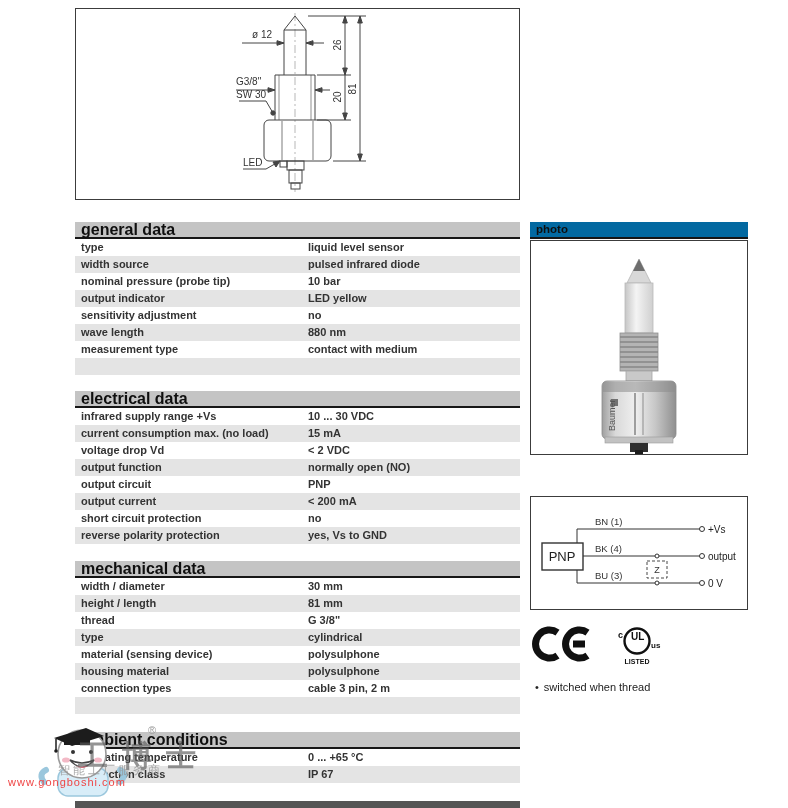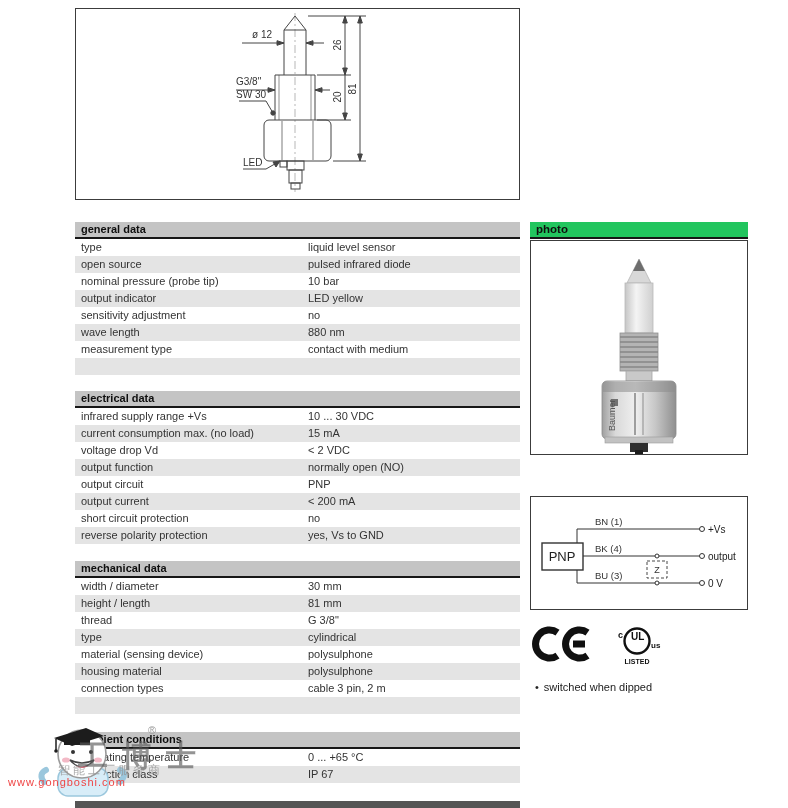--- a/index.html
+++ b/index.html
@@ -6,29 +6,29 @@
   .page{position:relative;width:788px;height:808px;background:#fff;
         font-family:"Liberation Sans",sans-serif;overflow:hidden;border-radius:32px;}
 
   
   .draw-box{position:absolute;left:75px;top:8px;width:443px;height:190px;
             border:1px solid #3c3c3c;background:#fff;}
 
   
   .sec{position:absolute;left:75px;width:445px;}
   .sec-h{height:17px;background:#c4c4c4;border-bottom:2px solid #161616;
-         box-sizing:border-box;font-weight:bold;font-size:11px;line-height:15px;
+         box-sizing:border-box;font-weight:bold;font-size:16px;line-height:15px;
          padding-left:6px;color:#0f0f0f;}
-  .row{position:relative;height:17px;font-size:11px;line-height:17px;color:#333;}
+  .row{position:relative;height:17px;font-size:11px;line-height:17px;color:#333;font-weight:bold;}
   .row.g{background:#e4e4e4;}
   .row .lbl{position:absolute;left:6px;white-space:nowrap;}
   .row .val{position:absolute;left:233px;white-space:nowrap;text-align:right;}
 
   
-  .rsec-h{position:absolute;left:530px;width:218px;height:17px;background:#22c55e;
+  .rsec-h{position:absolute;left:530px;width:218px;height:17px;background:#0369a1;
           border-bottom:2px solid #161616;box-sizing:border-box;font-weight:bold;
           font-size:11.5px;line-height:15px;padding-left:6px;color:#0f0f0f;}
   .photo-box{position:absolute;left:530px;top:240px;width:216px;height:213px;
              border:1px solid #3c3c3c;background:#fff;}
   .conn-box{position:absolute;left:530px;top:496px;width:216px;height:112px;
             border:1px solid #3c3c3c;background:#fff;}
 
   .marks{position:absolute;left:532px;top:626px;width:216px;height:48px;}
   .note{position:absolute;left:535px;top:681px;font-size:11px;color:#222;}
   .note .b{margin-right:5px;}
@@ -123,21 +123,21 @@
     </svg>
   </div>
 
   <div class="sec" style="top:222px">
     <div class="sec-h">general data</div>
     <div class="row">
         <span class="lbl">type</span>
         <span class="val">liquid level sensor</span>
       </div>
     <div class="row g">
-        <span class="lbl">open source</span>
+        <span class="lbl">width source</span>
         <span class="val">pulsed infrared diode</span>
       </div>
     <div class="row">
         <span class="lbl">nominal pressure (probe tip)</span>
         <span class="val">10 bar</span>
       </div>
     <div class="row g">
         <span class="lbl">output indicator</span>
         <span class="val">LED yellow</span>
       </div>
@@ -331,21 +331,21 @@
       <g>
         <circle cx="105" cy="15" r="12.5" stroke="#101010" stroke-width="2.4" fill="none"></circle>
         <text x="99" y="14" font-size="10" font-weight="bold" fill="#101010">UL</text>
         <text x="86" y="12" font-size="9" font-weight="bold" fill="#101010">c</text>
         <text x="119" y="22" font-size="8" font-weight="bold" fill="#101010">us</text>
         <text x="105" y="38" font-size="7" font-weight="bold" text-anchor="middle" fill="#101010">LISTED</text>
       </g>
     </svg>
   </div>
 
-  <div class="note"><span class="b">•</span><span>switched when dipped</span></div>
+  <div class="note"><span class="b">•</span><span>switched when thread</span></div>
 
   <div class="wm">
     <svg width="135" height="75" viewBox="0 0 135 75" style="position:absolute;left:24px;top:24px">
 
       <path d="M20 58 Q14 50 22 46" stroke="#9bc7dd" stroke-width="6" fill="none" stroke-linecap="round"></path>
       <path d="M96 58 Q104 50 96 46" stroke="#9bc7dd" stroke-width="6" fill="none" stroke-linecap="round"></path>
 
       <rect x="34" y="44" width="50" height="28" rx="10" fill="#d8edf8" stroke="#9bc7dd" stroke-width="1.5"></rect>
 
       <circle cx="58" cy="30" r="24" fill="#ffffff" stroke="#9a9a9a" stroke-width="1.6"></circle>

